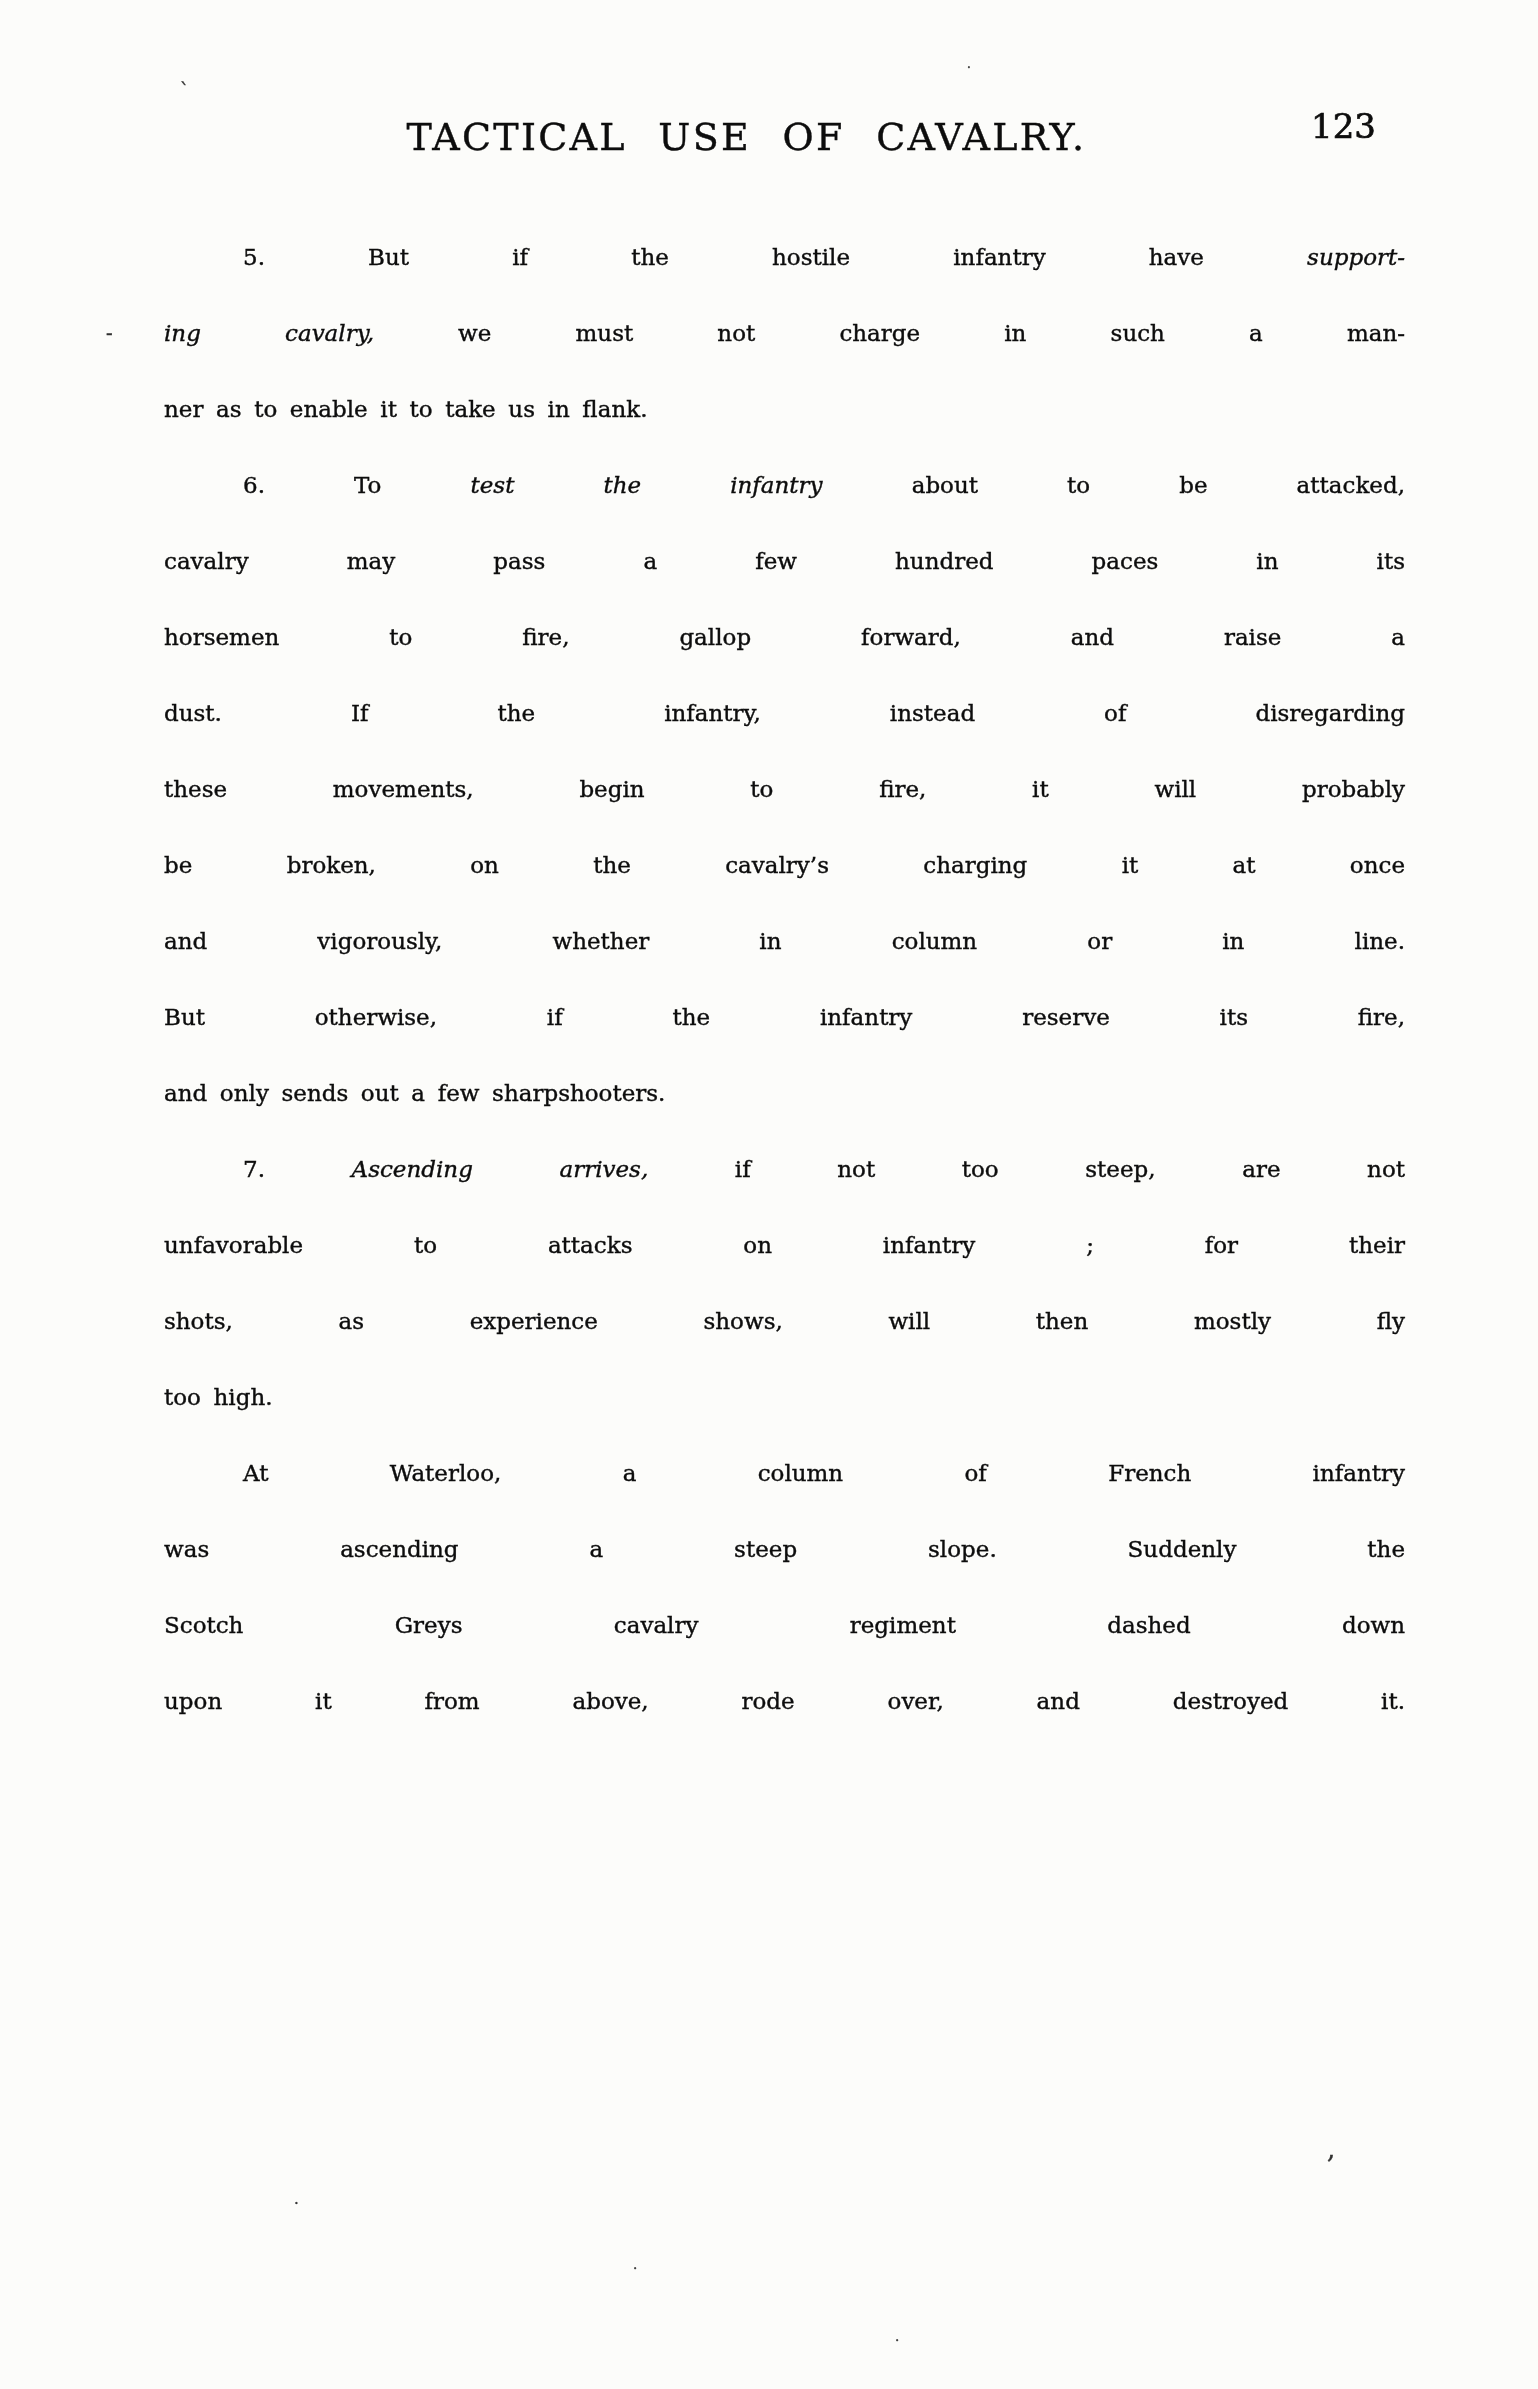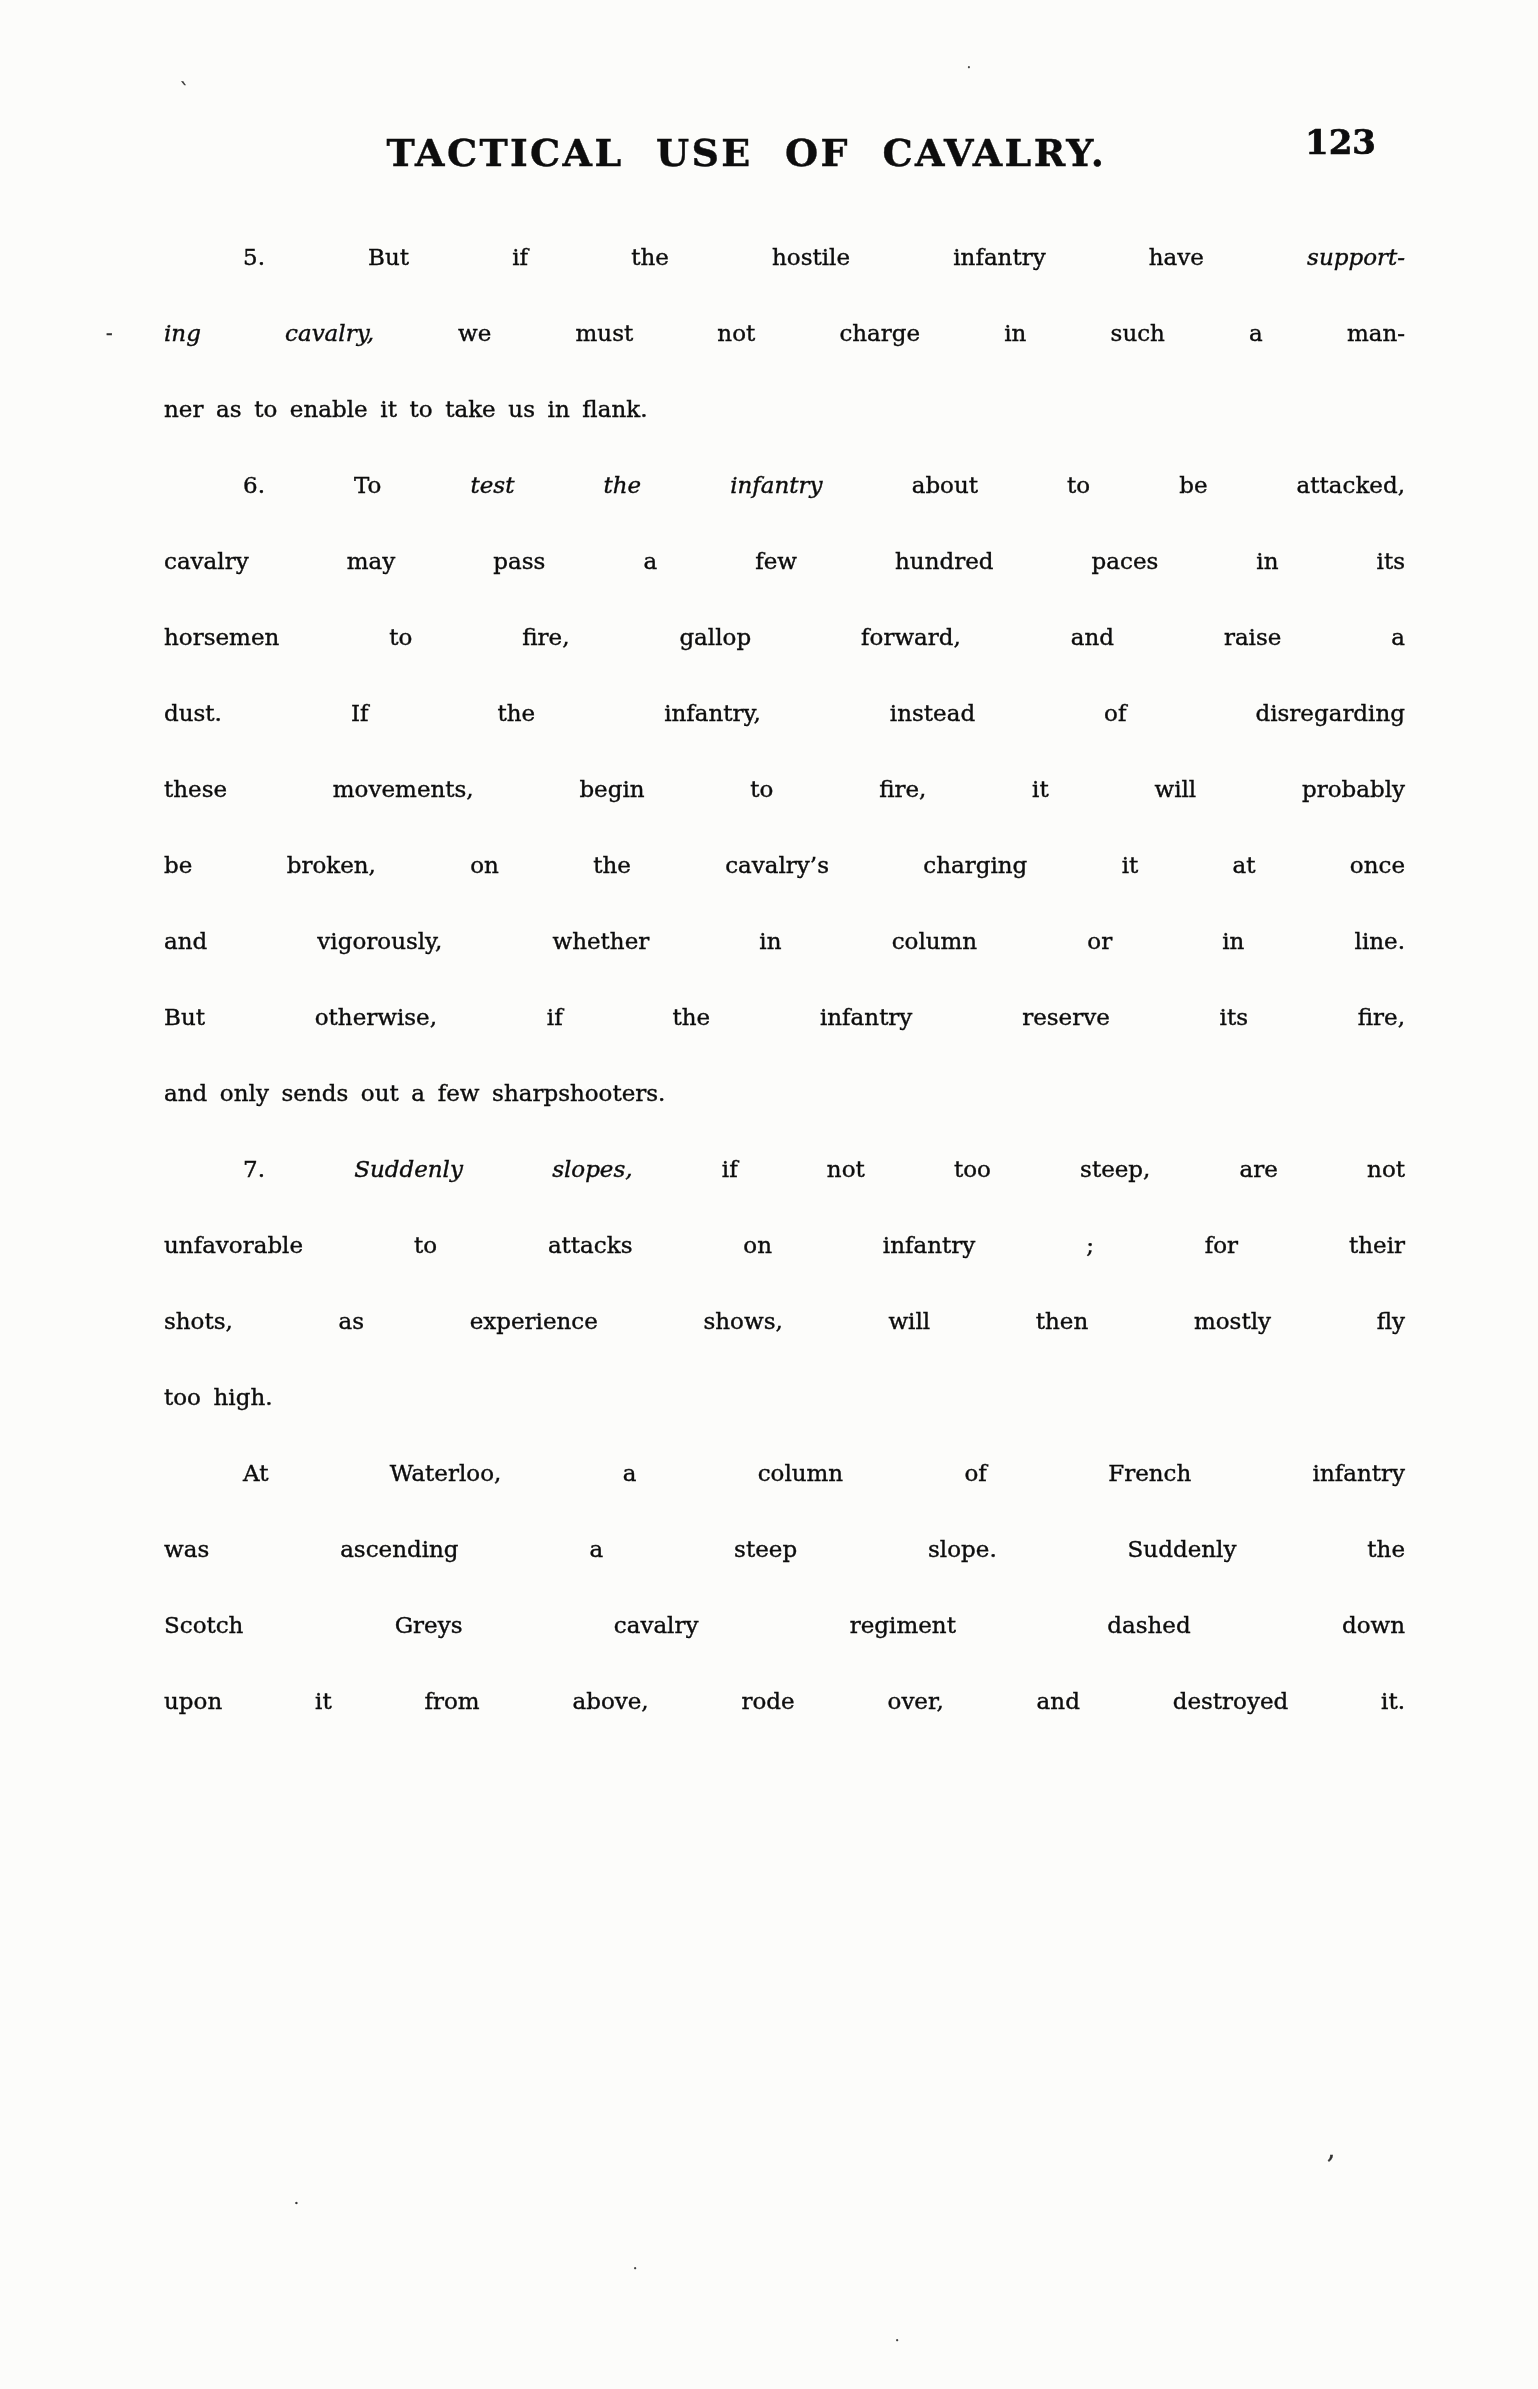--- a/index.html
+++ b/index.html
@@ -14,24 +14,23 @@
     margin: 0 auto;
     background: var(--paper, #fcfcfa);
     color: var(--ink, #0d0d0d);
     font-family: "DejaVu Serif", "Liberation Serif", serif;
     -webkit-text-stroke: 0.4px var(--ink, #0d0d0d);
     overflow: hidden;
   }
   .running-header {
     position: absolute;
     left: 0;
-    top: 134px;
+    top: 118px;
     width: 100%;
     height: 61px;
-    font-weight: bold;
   }
   .rh-title {
     position: absolute;
     left: 0;
     right: 0;
     top: 0;
     text-align: center;
     transform: translateX(-23px);
     font-size: 38px;
     line-height: 1;
@@ -89,21 +88,21 @@
         <div class="line"><span>cavalry may pass a few hundred paces in its</span></div>
         <div class="line"><span>horsemen to fire, gallop forward, and raise a</span></div>
         <div class="line"><span>dust. If the infantry, instead of disregarding</span></div>
         <div class="line"><span>these movements, begin to fire, it will probably</span></div>
         <div class="line"><span>be broken, on the cavalry’s charging it at once</span></div>
         <div class="line"><span>and vigorously, whether in column or in line.</span></div>
         <div class="line"><span>But otherwise, if the infantry reserve its fire,</span></div>
         <div class="line no-j"><span>and only sends out a few sharpshooters.</span></div>
       </div>
       <div class="para">
-        <div class="line indent"><span>7. </span><span class="it">Suddenly slopes,</span><span> if not too steep, are not</span></div>
+        <div class="line indent"><span>7. </span><span class="it">Ascending arrives,</span><span> if not too steep, are not</span></div>
         <div class="line"><span>unfavorable to attacks on infantry ; for their</span></div>
         <div class="line"><span>shots, as experience shows, will then mostly fly</span></div>
         <div class="line no-j"><span>too high.</span></div>
       </div>
       <div class="para">
         <div class="line indent"><span>At Waterloo, a column of French infantry</span></div>
         <div class="line"><span>was ascending a steep slope. Suddenly the</span></div>
         <div class="line"><span>Scotch Greys cavalry regiment dashed down</span></div>
         <div class="line"><span>upon it from above, rode over, and destroyed it.</span></div>
       </div>

